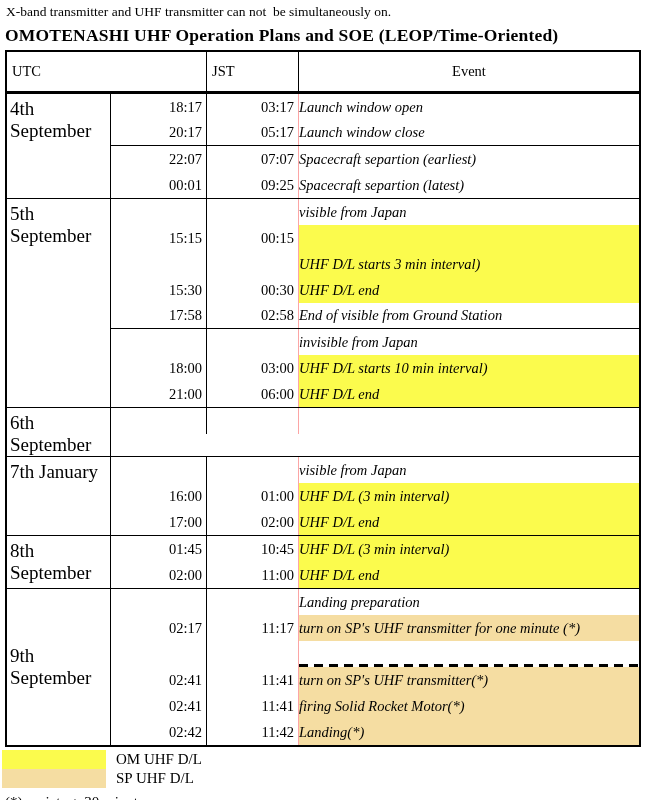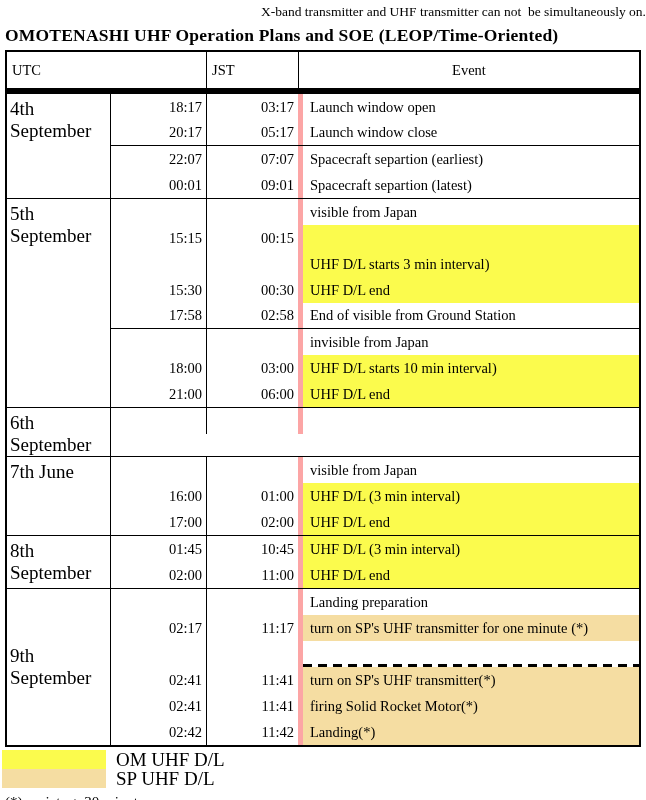--- a/index.html
+++ b/index.html
@@ -1,58 +1,58 @@
 <!DOCTYPE html>
 <html style="--c-yellow: #FBFB4D; --c-tan: #F5DDA2;"><head>
 <meta charset="utf-8">
 <style>
   * { margin:0; padding:0; box-sizing:border-box; }
   html,body { background:#fff; }
   .page {
     position:relative; width:646px; height:800px; background:#fff;
     font-family:"Liberation Serif","DejaVu Serif",serif; color:#000; overflow:hidden;
   }
-  .note { font-size:13.5px; padding:4px 0 0 6px; white-space:pre-wrap;text-align:right; }
+  .note { font-size:13.5px; padding:4px 0 0 6px; white-space:pre-wrap; }
   .title { font-size:17.5px; font-weight:bold; padding:5px 0 4px 5px; letter-spacing:.2px; }
   .uhf-table { margin-left:5px; width:636px; border:2px solid #000; }
 
   
-  .thead { display:flex; height:42px; border-bottom:6px solid #000000; font-size:14.5px; }
+  .thead { display:flex; height:42px; border-bottom:3px solid #000000; font-size:14.5px; }
   .th { display:flex; align-items:center; }
   .th-utc { width:199px; padding-left:5px; }
   .th-jst { width:92px; border-left:1px solid #000; padding-left:5px; }
   .th-event { flex:1; border-left:1px solid #000; justify-content:center;text-align:right; }
 
   
   .section { display:flex; }
   .section + .section { border-top:1px solid #000; }
   .date-cell { width:103px; font-size:19px; padding:4px 0 0 3px; }
   .date-cell.v-center { display:flex; align-items:center; padding-top:0; }
   .rows { flex:1; display:flex; flex-direction:column; border-left:1px solid #000; }
   .row { display:flex; height:26px; }
   .row.tall { height:52px; }
   .row.rule { border-bottom:1px solid #000; }
   .cell { display:flex; align-items:center; font-size:14.5px; }
   .cell-utc { width:95px; justify-content:flex-end; padding-right:4px; }
   .cell-jst { width:92px; border-left:1px solid #000; justify-content:flex-end; padding-right:4px; }
-  .cell-event { flex:1; border-left:5px solid #fca5a5; padding-left:7px; position:relative; }
+  .cell-event { flex:1; border-left:1px solid #fca5a5; padding-left:0; position:relative;font-style:italic; }
   .row.tall .cell-utc, .row.tall .cell-jst { align-items:flex-start; padding-top:5px; }
   .row.tall .cell-event { align-items:flex-end; padding-bottom:4px; }
   .bg-yellow { background:var(--c-yellow,#FBFB4D); }
   .bg-tan { background:var(--c-tan,#F5DDA2); }
   .row.dashed .cell-event::after {
     content:""; position:absolute; left:0; right:0; bottom:0; height:3px;
     background:repeating-linear-gradient(90deg,#000 0 9px,transparent 9px 15px);
   }
 
   
   .legend { margin:3px 0 0 2px; }
   .legend-row { display:flex; align-items:center; height:19px; }
   .swatch { width:104px; height:19px; }
-  .legend-label { margin-left:10px; font-size:19px; }
+  .legend-label { margin-left:10px; font-size:15px; }
   .footnote { margin:6px 0 0 5px; font-size:15px; }
 </style>
 </head>
 <body>
 
 <div class="page">
   <div class="note">X-band transmitter and UHF transmitter can not  be simultaneously on.</div>
   <div class="title">OMOTENASHI UHF Operation Plans and SOE (LEOP/Time-Oriented)</div>
 
   <div class="uhf-table">
@@ -75,21 +75,21 @@
               <div class="cell cell-jst">05:17</div>
               <div class="cell cell-event">Launch window close</div>
             </div>
             <div class="row">
               <div class="cell cell-utc">22:07</div>
               <div class="cell cell-jst">07:07</div>
               <div class="cell cell-event">Spacecraft separtion (earliest)</div>
             </div>
             <div class="row">
               <div class="cell cell-utc">00:01</div>
-              <div class="cell cell-jst">09:01</div>
+              <div class="cell cell-jst">09:25</div>
               <div class="cell cell-event">Spacecraft separtion (latest)</div>
             </div>
           </div>
         </div>
         <div class="section">
           <div class="date-cell">5th September</div>
           <div class="rows">
             <div class="row">
               <div class="cell cell-utc"></div>
               <div class="cell cell-jst"></div>
@@ -131,21 +131,21 @@
           <div class="date-cell">6th September</div>
           <div class="rows">
             <div class="row">
               <div class="cell cell-utc"></div>
               <div class="cell cell-jst"></div>
               <div class="cell cell-event"></div>
             </div>
           </div>
         </div>
         <div class="section">
-          <div class="date-cell">7th June</div>
+          <div class="date-cell">7th January</div>
           <div class="rows">
             <div class="row">
               <div class="cell cell-utc"></div>
               <div class="cell cell-jst"></div>
               <div class="cell cell-event">visible from Japan</div>
             </div>
             <div class="row">
               <div class="cell cell-utc">16:00</div>
               <div class="cell cell-jst">01:00</div>
               <div class="cell cell-event bg-yellow">UHF D/L (3 min interval)</div>

